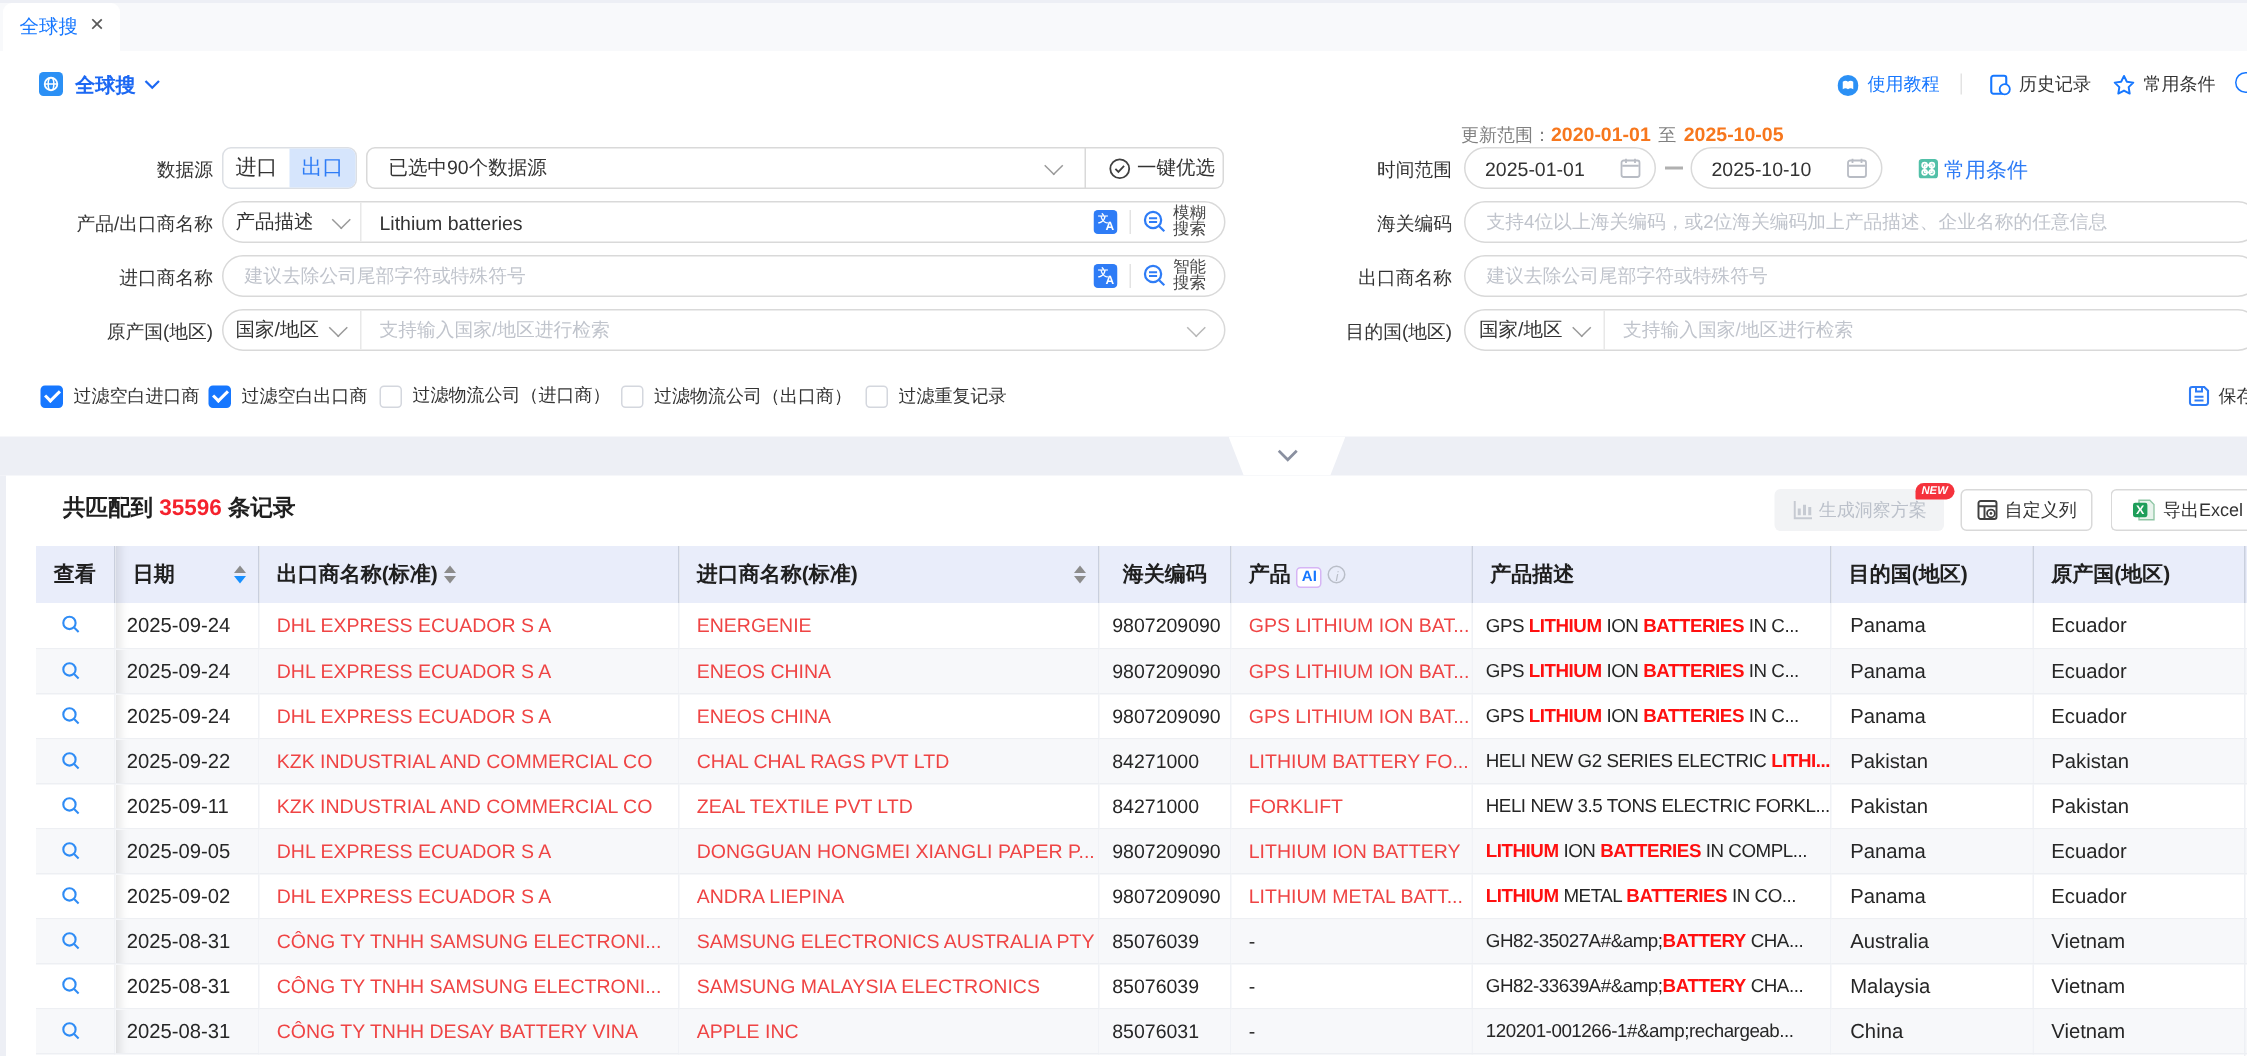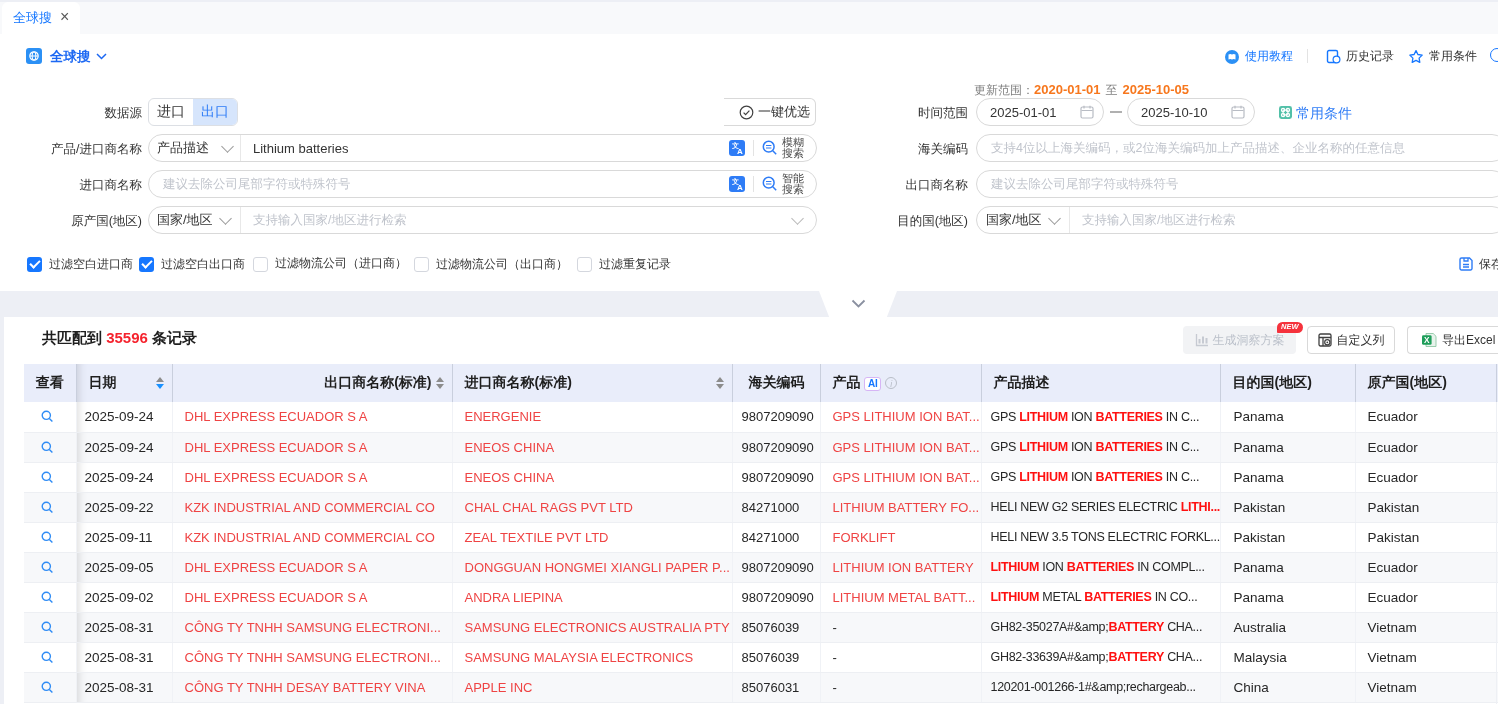--- a/index.html
+++ b/index.html
@@ -93,34 +93,37 @@
       </svg>常用条件
   </div>
   <div class="toplink" style="left:1490px;color:#1677ff;">
       <span style="display:inline-block;width:14px;height:14px;border-radius:50%;border:1.5px solid #1677ff;"></span>
     </div>
 </div>
 
 <div id="form" class="abs" style="left:0;top:80px;width:1498px;height:211px;background:#fff;">
 
   <div class="flabel" style="left:0;top:25px;width:142px;">数据源</div>
-  <div class="flabel" style="left:0;top:61px;width:142px;">产品/进口商名称</div>
+  <div class="flabel" style="left:0;top:61px;width:142px;">产品/出口商名称</div>
   <div class="flabel" style="left:0;top:97px;width:142px;">进口商名称</div>
   <div class="flabel" style="left:0;top:133px;width:142px;">原产国(地区)</div>
 
   <div class="flabel" style="left:820px;top:25px;width:148px;">时间范围</div>
   <div class="flabel" style="left:820px;top:61px;width:148px;">海关编码</div>
   <div class="flabel" style="left:820px;top:97px;width:148px;">出口商名称</div>
   <div class="flabel" style="left:820px;top:133px;width:148px;">目的国(地区)</div>
 
   <div class="abs" style="left:974px;top:2px;font-size:12px;color:#808080;white-space:nowrap;"><span style="display:inline-block;width:60px;">更新范围：</span><b style="color:#f7771d;font-size:13px;">2020-01-01</b><span style="display:inline-block;margin:0 5px;">至</span><b style="color:#f7771d;font-size:13px;">2025-10-05</b></div>
 
   <div class="abs" style="left:148px;top:18px;width:90px;height:28px;border:1px solid #dcdfe4;border-radius:6px;display:flex;background:#fff;">
     <div style="flex:1;display:flex;align-items:center;justify-content:center;color:#333;">进口</div>
     <div style="flex:1;display:flex;align-items:center;justify-content:center;color:#2e7cf6;background:#d6e5fc;border-radius:0 5px 5px 0;">出口</div>
+  </div>
+  <div class="ctl" style="left:244px;top:18px;width:480px;height:28px;border-radius:6px 0 0 6px;padding-left:14px;">已选中90个数据源
+    <div class="chev" style="position:absolute;right:16px;top:11px;"></div>
   </div>
   <div class="ctl" style="left:724px;top:18px;width:92px;height:28px;border-left:none;border-radius:0 6px 6px 0;padding-left:15px;">
     <svg width="15" height="15" viewBox="0 0 15 15" style="margin-right:4px">
         <circle cx="7.5" cy="7.5" r="6.3" fill="none" stroke="#404040" stroke-width="1.2"></circle>
         <path d="M4.6 7.6l2 2 3.8-4" fill="none" stroke="#404040" stroke-width="1.2"></path>
       </svg>一键优选
   </div>
 
   <div class="ctl" style="left:148px;top:54px;width:669px;height:28px;">
     <div class="ddname" style="width:92px;padding-left:8px;">产品描述<div class="chev" style="margin-left:14px;"></div></div>
@@ -265,21 +268,21 @@
     <thead>
         <tr>
       <th class="c1">查看</th>
       <th class="shadowcol">
             <span style="display:flex;align-items:center;justify-content:space-between;padding-right:8px;">日期<span class="sorter">
                 <i class="up"></i>
                 <i class="dn on"></i>
               </span></span>
           </th>
       <th>
-            <span style="display:flex;align-items:center;justify-content:flex-end;padding-right:8px;">出口商名称(标准)<span class="sorter">
+            <span style="display:flex;align-items:center;justify-content:flex-start;padding-right:8px;">出口商名称(标准)<span class="sorter">
                 <i class="up"></i>
                 <i class="dn"></i>
               </span></span>
           </th>
       <th>
             <span style="display:flex;align-items:center;justify-content:space-between;padding-right:8px;">进口商名称(标准)<span class="sorter">
                 <i class="up"></i>
                 <i class="dn"></i>
               </span></span>
           </th>

